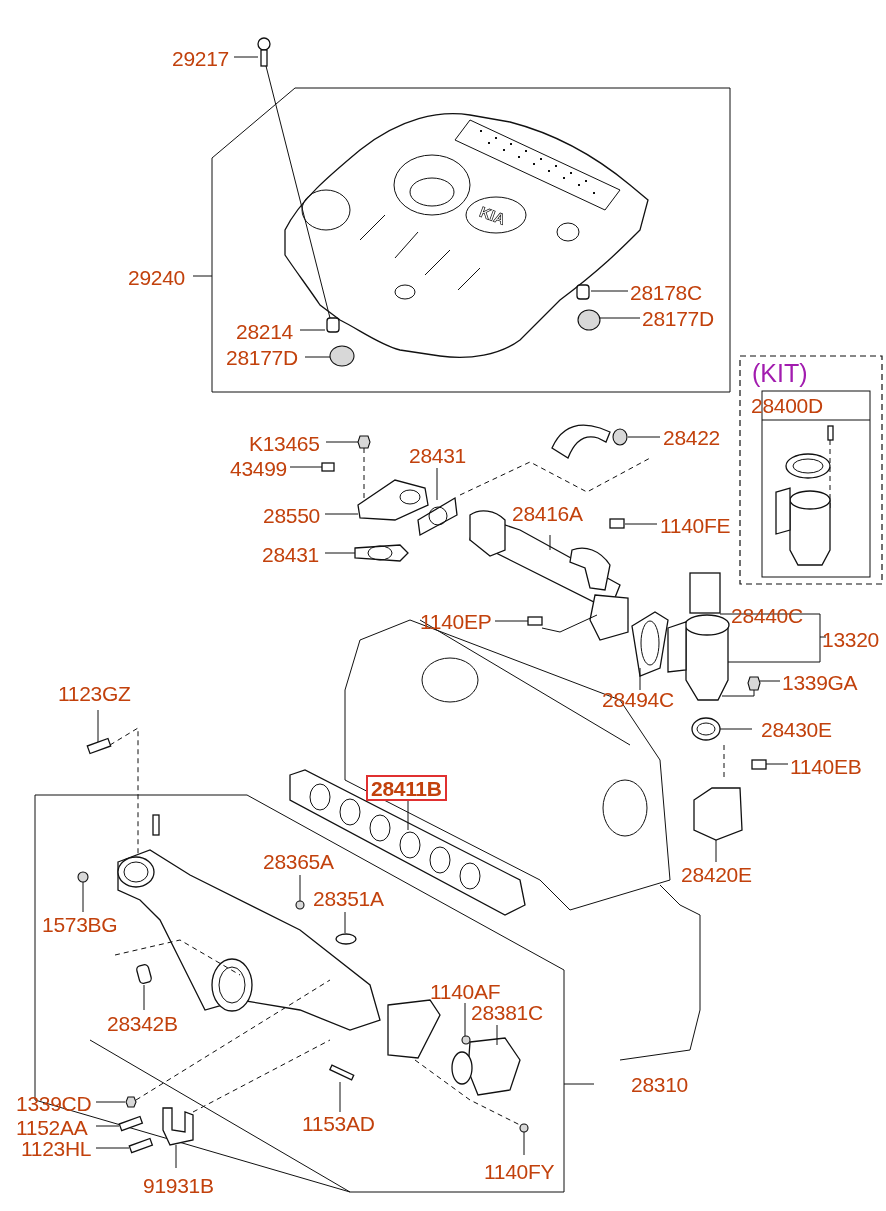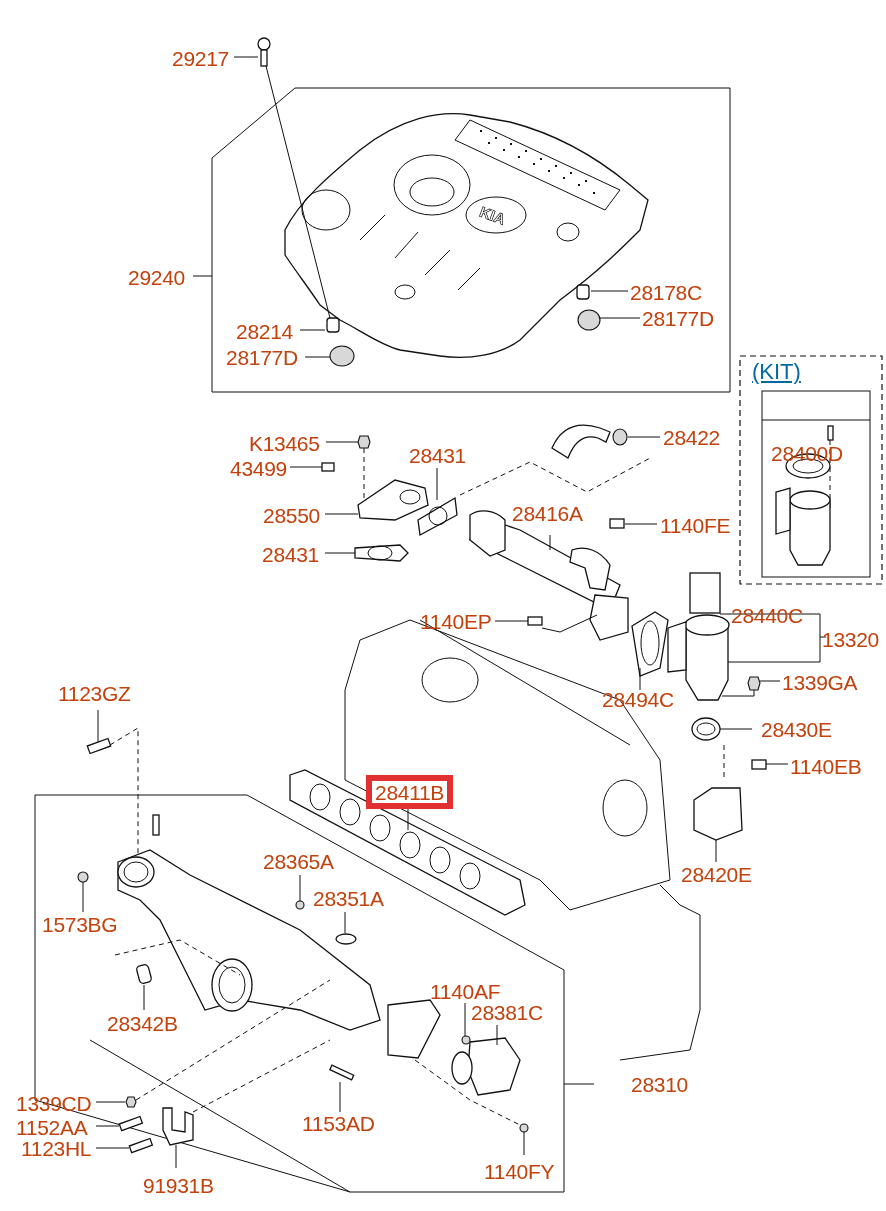--- a/index.html
+++ b/index.html
@@ -1,22 +1,22 @@
 <!DOCTYPE html>
 <html><head>
 <meta charset="utf-8">
 <style>
   html, body { margin: 0; padding: 0; background: #ffffff; }
   body { width: 886px; height: 1211px; position: relative; overflow: hidden;
          font-family: "Liberation Sans", sans-serif; }
   #diagram { position: absolute; left: 0; top: 0; width: 886px; height: 1211px; }
   .lbl { position: absolute; font-family: "Liberation Sans", sans-serif; font-size: 21px;
          color: #c2410c; line-height: 1; white-space: nowrap; letter-spacing: -0.3px; }
-  .lbl.hl { border: 6px solid #a16207; padding: 1px 3px 0 3px; background: #fff; }
-  .kit-title { position: absolute; font-size: 22px; color: #0369a1; font-family: "Liberation Sans", sans-serif; text-decoration: underline; }
+  .lbl.hl { border: 2px solid #a16207; padding: 1px 3px 0 3px; background: #fff; font-weight: bold; }
+  .kit-title { position: absolute; font-size: 25px; color: #a21caf; font-family: "Liberation Sans", sans-serif; }
   svg .ln { stroke: #111; stroke-width: 1; fill: none; }
   svg .dash { stroke: #111; stroke-width: 1; fill: none; stroke-dasharray: 5 4; }
   svg .kitbox { stroke: #111; stroke-width: 1.2; fill: none; stroke-dasharray: 6 4; }
   svg .part { stroke: #111; stroke-width: 1.3; fill: #fff; }
   svg .partd { stroke: #111; stroke-width: 1.1; fill: #d8d8d8; }
 </style>
 </head>
 <body>
 
 <svg id="diagram" viewBox="0 0 886 1211" xmlns="http://www.w3.org/2000/svg">
@@ -206,21 +206,21 @@
     <path class="part" d="M163,1108 L172,1108 L172,1130 L185,1132 L185,1112 L193,1115 L193,1140 L170,1145 L163,1130 Z"></path>
     <line class="ln" x1="176" y1="1145" x2="176" y2="1168"></line>
     <line class="dash" x1="193" y1="1112" x2="330" y2="1040"></line>
     <rect class="part" x="330" y="1070" width="24" height="5" transform="rotate(25 342 1072)"></rect>
     <line class="ln" x1="340" y1="1082" x2="340" y2="1112"></line>
     <line class="ln" x1="90" y1="1040" x2="350" y2="1192"></line>
   </g>
 </svg>
 
 <div class="kit-title" style="left:752px; top:359px;">(KIT)</div>
-<div class="lbl" style="left:771px; top:395px;margin-top:48px;">28400D</div>
+<div class="lbl" style="left:751px; top:395px;">28400D</div>
 
 <div class="lbl" style="left:172px; top:48px;">29217</div>
 <div class="lbl" style="left:128px; top:267px;">29240</div>
 <div class="lbl" style="left:236px; top:321px;">28214</div>
 <div class="lbl" style="left:226px; top:347px;">28177D</div>
 <div class="lbl" style="left:630px; top:282px;">28178C</div>
 <div class="lbl" style="left:642px; top:308px;">28177D</div>
 
 <div class="lbl" style="left:249px; top:433px;">K13465</div>
 <div class="lbl" style="left:230px; top:458px;">43499</div>

